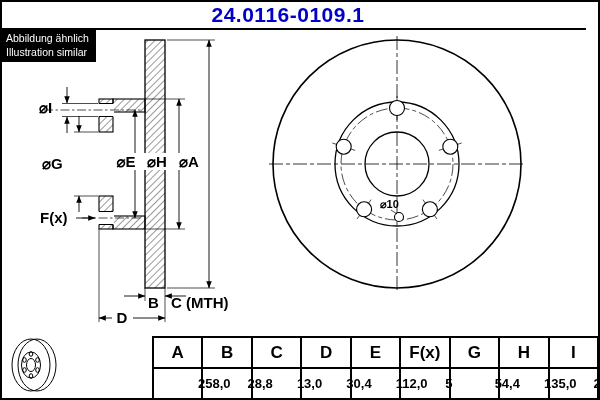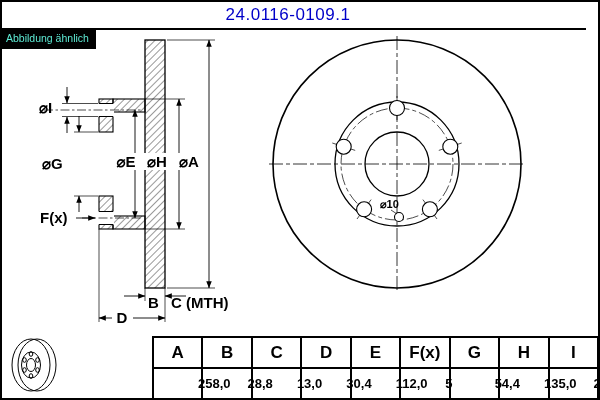--- a/index.html
+++ b/index.html
@@ -1,39 +1,40 @@
 <!DOCTYPE html>
 <html style="--accent: #0000c8; --note_bg: #000000; --line: #000000;"><head>
 <meta charset="utf-8">
 <style>
   html,body{margin:0;padding:0;background:#888;}
   .page{position:relative;width:600px;height:400px;background:#fff;border:2px solid #000;box-sizing:border-box;overflow:hidden;font-family:"Liberation Sans",sans-serif;}
   .header{position:absolute;top:0;left:0;right:0;height:26px;border-bottom:2px solid #000;display:flex;align-items:center;justify-content:center;gap:70px;transform:translateX(-12px);}
-  .header span{font-weight:normal;font-size:17px;color:var(--accent,#0000c8);letter-spacing:.5px;}
-  .note{position:absolute;top:28px;left:0;background:var(--note_bg,#000);color:#5eead4;padding:2px 7px 3px 4px;line-height:1.3;}
+  .header span{font-weight:bold;font-size:21px;color:var(--accent,#0000c8);letter-spacing:.5px;}
+  .note{position:absolute;top:28px;left:0;background:var(--note_bg,#000);color:#ffffff;padding:2px 7px 3px 4px;line-height:1.3;}
   .note div{font-size:10.5px;white-space:nowrap;}
   .drawing{position:absolute;left:0;top:28px;}
   .icon{position:absolute;left:4px;top:331px;}
   svg text{font-family:"Liberation Sans",sans-serif;font-weight:bold;fill:#000;}
   .dim-table{position:absolute;left:150px;top:334px;width:447px;border-collapse:collapse;table-layout:fixed;background:#fff;}
   .dim-table th,.dim-table td{border:2px solid #000;text-align:center;vertical-align:middle;padding:0;height:29px;color:#000;}
   .dim-table th{font-size:17px;font-weight:bold;}
   .dim-table td{font-size:13px;font-weight:bold;padding-left:44px;}
 </style>
 </head>
 <body>
 
 <div class="page">
 
   <div class="header">
     <span>24.0116-0109.1</span>
   </div>
 
   <div class="note">
     <div>Abbildung ähnlich</div>
+    <div>Illustration similar</div>
   </div>
 
   <svg class="drawing" width="600" height="302" viewBox="0 0 600 302">
     <defs>
       <pattern id="hatch" patternUnits="userSpaceOnUse" width="5" height="5" patternTransform="rotate(45)">
         <line x1="0" y1="0" x2="0" y2="5" stroke="#000" stroke-width="0.8"></line>
       </pattern>
       <marker id="arr" viewBox="0 0 10 10" refX="9.5" refY="5" markerWidth="11" markerHeight="8" orient="auto-start-reverse">
         <path d="M0,1.2 L10,5 L0,8.8 z" fill="#000"></path>
       </marker>

